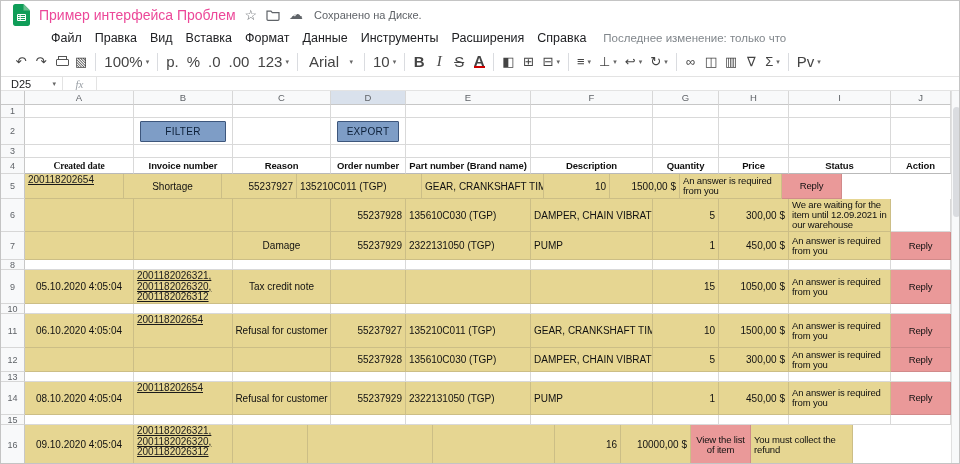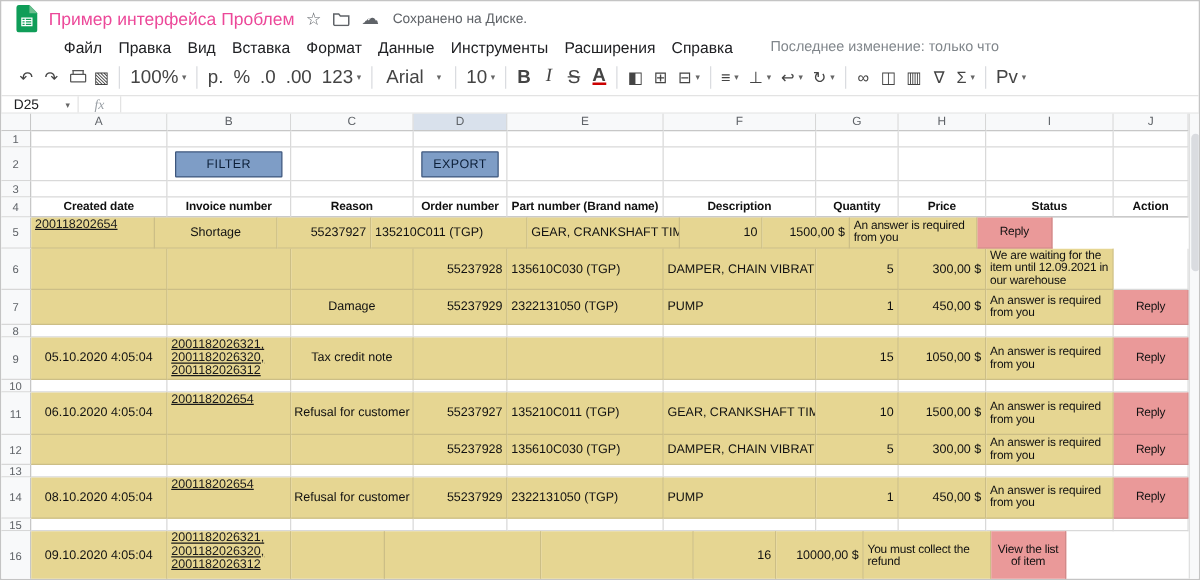--- a/index.html
+++ b/index.html
@@ -11,21 +11,21 @@
   .titlebar{height:28px;display:flex;align-items:center;padding-left:12px;gap:9px}
   .doc-title{font-size:14px;color:#ec4899;white-space:nowrap}
   .tb-ico{color:#5f6368;font-size:13px;display:inline-flex;align-items:center;cursor:default}
   .star{font-size:14px;line-height:14px}
   .cloud-wrap{position:relative;display:inline-block;width:16px;height:16px}
   .cloud-wrap .cloud{font-size:14px;color:#5f6368;position:absolute;left:0;top:-1px}
   .cloud-wrap .check{position:absolute;left:4px;top:4px;font-size:7px;color:#fff}
   .saved-text{font-size:11px;color:#5f6368;white-space:nowrap}
 
   
-  .menubar{height:18px;display:flex;align-items:center;padding-left:44px;gap:14px}
+  .menubar{height:18px;display:flex;align-items:center;padding-left:44px;gap:1px}
   .menu-item{font-size:12.5px;color:#202124;padding:1px 6px;border-radius:3px;cursor:default;white-space:nowrap}
   .last-edit{font-size:11.5px;color:#80868b;margin-left:10px;white-space:nowrap}
 
   
   .toolbar{height:30px;display:flex;align-items:center;padding-left:10px;border-bottom:1px solid #e3e3e3}
   .tb-btn{height:22px;min-width:20px;display:inline-flex;align-items:center;justify-content:center;padding:0 4px;border-radius:3px;color:#444;cursor:default;white-space:nowrap}
   .tb-glyph{font-size:13px;line-height:13px}
   .tb-label{font-size:15px}
   .tb-btn.wide{min-width:58px;justify-content:space-between;padding:0 7px}
   .caret{font-size:7px;color:#666;margin-left:3px}
@@ -284,21 +284,21 @@
           <div class="g-cell" style="width: 75px;"></div>
           <div class="g-cell" style="width: 125px;"></div>
           <div class="g-cell" style="width: 122px;"></div>
           <div class="g-cell" style="width: 66px;"></div>
           <div class="g-cell" style="width: 70px;"></div>
           <div class="g-cell" style="width: 102px;"></div>
           <div class="g-cell" style="width: 60px;"></div>
         </div>
         <div class="g-row" style="height: 16px;">
           <div class="g-rowhead">4</div>
-          <div class="g-cell g-hcell" style="width: 109px;">Created date</div>
+          <div class="g-cell g-hcell" style="width: 109px; font-family: Liberation Serif, serif;">Created date</div>
           <div class="g-cell g-hcell" style="width: 99px;">Invoice number</div>
           <div class="g-cell g-hcell" style="width: 98px;">Reason</div>
           <div class="g-cell g-hcell" style="width: 75px;">Order number</div>
           <div class="g-cell g-hcell" style="width: 125px;">Part number (Brand name)</div>
           <div class="g-cell g-hcell" style="width: 122px;">Description</div>
           <div class="g-cell g-hcell" style="width: 66px;">Quantity</div>
           <div class="g-cell g-hcell" style="width: 70px;">Price</div>
           <div class="g-cell g-hcell" style="width: 102px;">Status</div>
           <div class="g-cell g-hcell" style="width: 60px;">Action</div>
         </div>
@@ -460,22 +460,22 @@
           <div class="g-cell g-tan links" style="width: 99px; justify-content: flex-start; text-align: left;">
             <span class="cell-link">2001182026321,</span>
             <span class="cell-link">2001182026320,</span>
             <span class="cell-link">2001182026312</span>
           </div>
           <div class="g-cell g-tan" style="width: 75px; justify-content: flex-end; text-align: right;"></div>
           <div class="g-cell g-tan" style="width: 125px; justify-content: flex-start; text-align: left;"></div>
           <div class="g-cell g-tan" style="width: 122px; justify-content: flex-start; text-align: left;"></div>
           <div class="g-cell g-tan" style="width: 66px; justify-content: flex-end; text-align: right;">16</div>
           <div class="g-cell g-tan" style="width: 70px; justify-content: flex-end; text-align: right;">10000,00 $</div>
+          <div class="g-cell g-pink wrap" style="width: 60px; justify-content: center; text-align: center;">View the list of item</div>
           <div class="g-cell g-tan wrap" style="width: 102px; justify-content: flex-start; text-align: left;">You must collect the refund</div>
-          <div class="g-cell g-pink wrap" style="width: 60px; justify-content: center; text-align: center;">View the list of item</div>
         </div>
       </div>
     <div class="v-scrollbar">
       <div class="v-thumb"></div>
     </div>
   </div>
 
 </div>
 
 </body></html>

